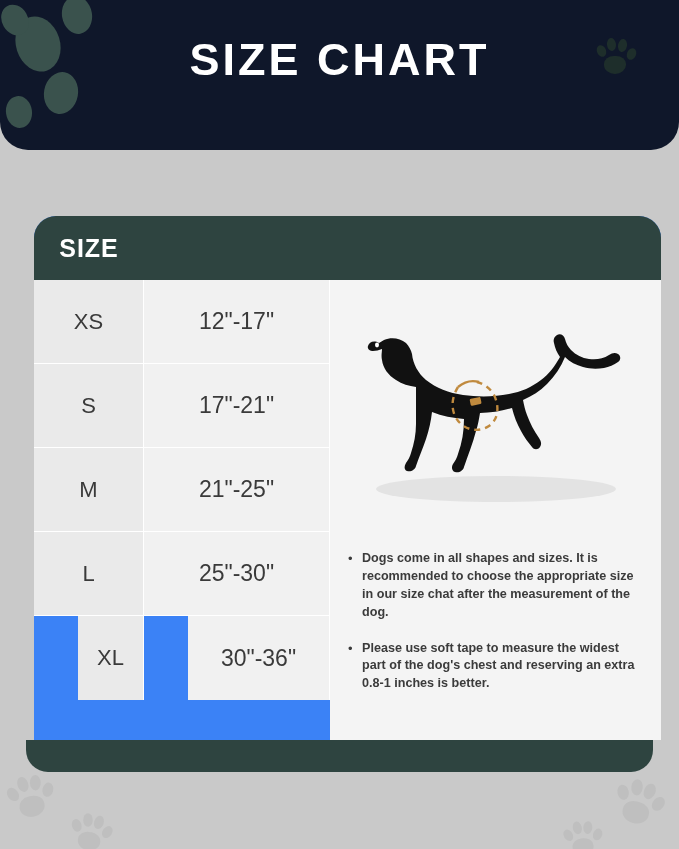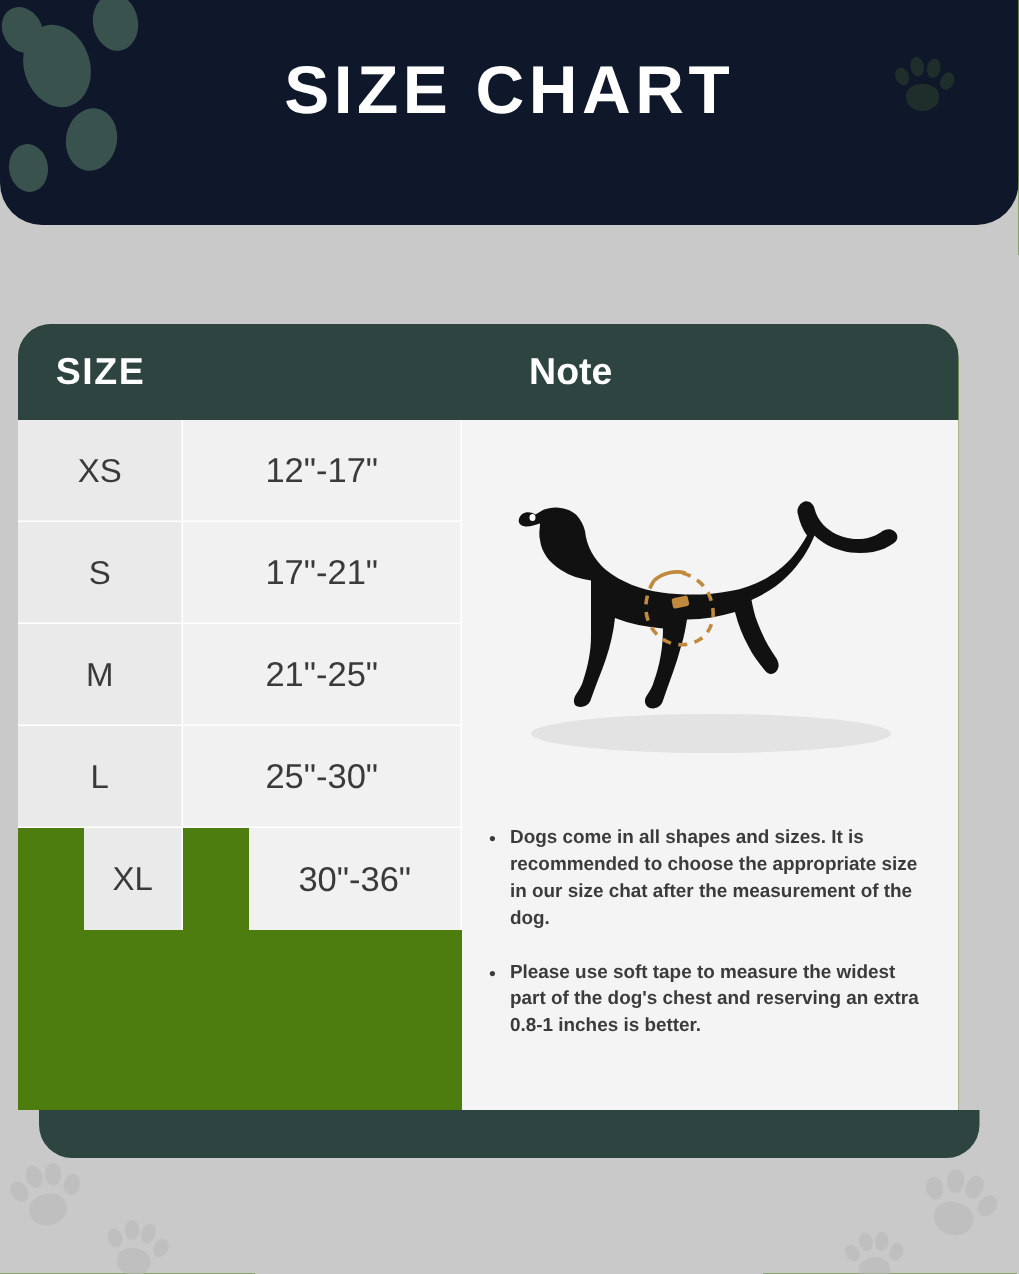--- a/index.html
+++ b/index.html
@@ -95,28 +95,28 @@
   .foot-paw .p4 { width: 12px; height: 16px; left: 41px; top: 15px; transform: rotate(25deg); }
   .foot-paw .p5 { width: 28px; height: 23px; left: 12px; top: 26px; border-radius: 45% 45% 50% 50%; }
   .foot-paw.f1 { left: 4px;   top: 770px; transform: rotate(-12deg) scale(0.9); }
   .foot-paw.f2 { left: 64px;  top: 806px; transform: rotate(8deg) scale(0.8); }
   .foot-paw.f3 { left: 612px; top: 776px; transform: rotate(14deg) scale(0.95); }
   .foot-paw.f4 { left: 556px; top: 812px; transform: rotate(-6deg) scale(0.75); }
 
   
   .table-wrap {
     position: absolute;
-    left: 12px;
+    left: 34px;
     top: 216px;
     width: 627px;
     height: 524px;
     border-top-left-radius: 22px;
     border-top-right-radius: 22px;
     overflow: hidden;
-    background: #4d7c0f;
+    background: #3b82f6;
   }
   .thead {
     display: flex;
     height: 64px;
     background: #2e4440;
   }
   .th {
     color: #ffffff;
     display: flex;
     align-items: center;
@@ -132,21 +132,21 @@
     display: flex;
     height: 460px;
   }
   .col-size, .col-chest {
     display: flex;
     flex-direction: column;
   }
   .col-size  { width: 110px; }
   .col-chest { width: 186px; }
   .cell {
-    height: 68px;
+    height: 84px;
     display: flex;
     align-items: center;
     justify-content: center;
     font-size: 22px;
     color: #3a3a3a;
     background: #efefef;
     box-sizing: border-box;
   }
   .col-size .cell {
     background: #eaeaea;
@@ -228,21 +228,20 @@
       <div class="pad p3"></div>
     <div class="pad p4"></div>
       <div class="pad p5"></div>
   </div>
 </div>
 
 <div class="table-wrap">
 
   <div class="thead">
     <div class="th size">SIZE</div>
-    <div class="th note">Note</div>
   </div>
 
   <div class="tbody">
 
     <div class="col-size">
       <div class="cell">XS</div>
       <div class="cell">S</div>
       <div class="cell">M</div>
       <div class="cell">L</div>
       <div class="cell">XL</div>

